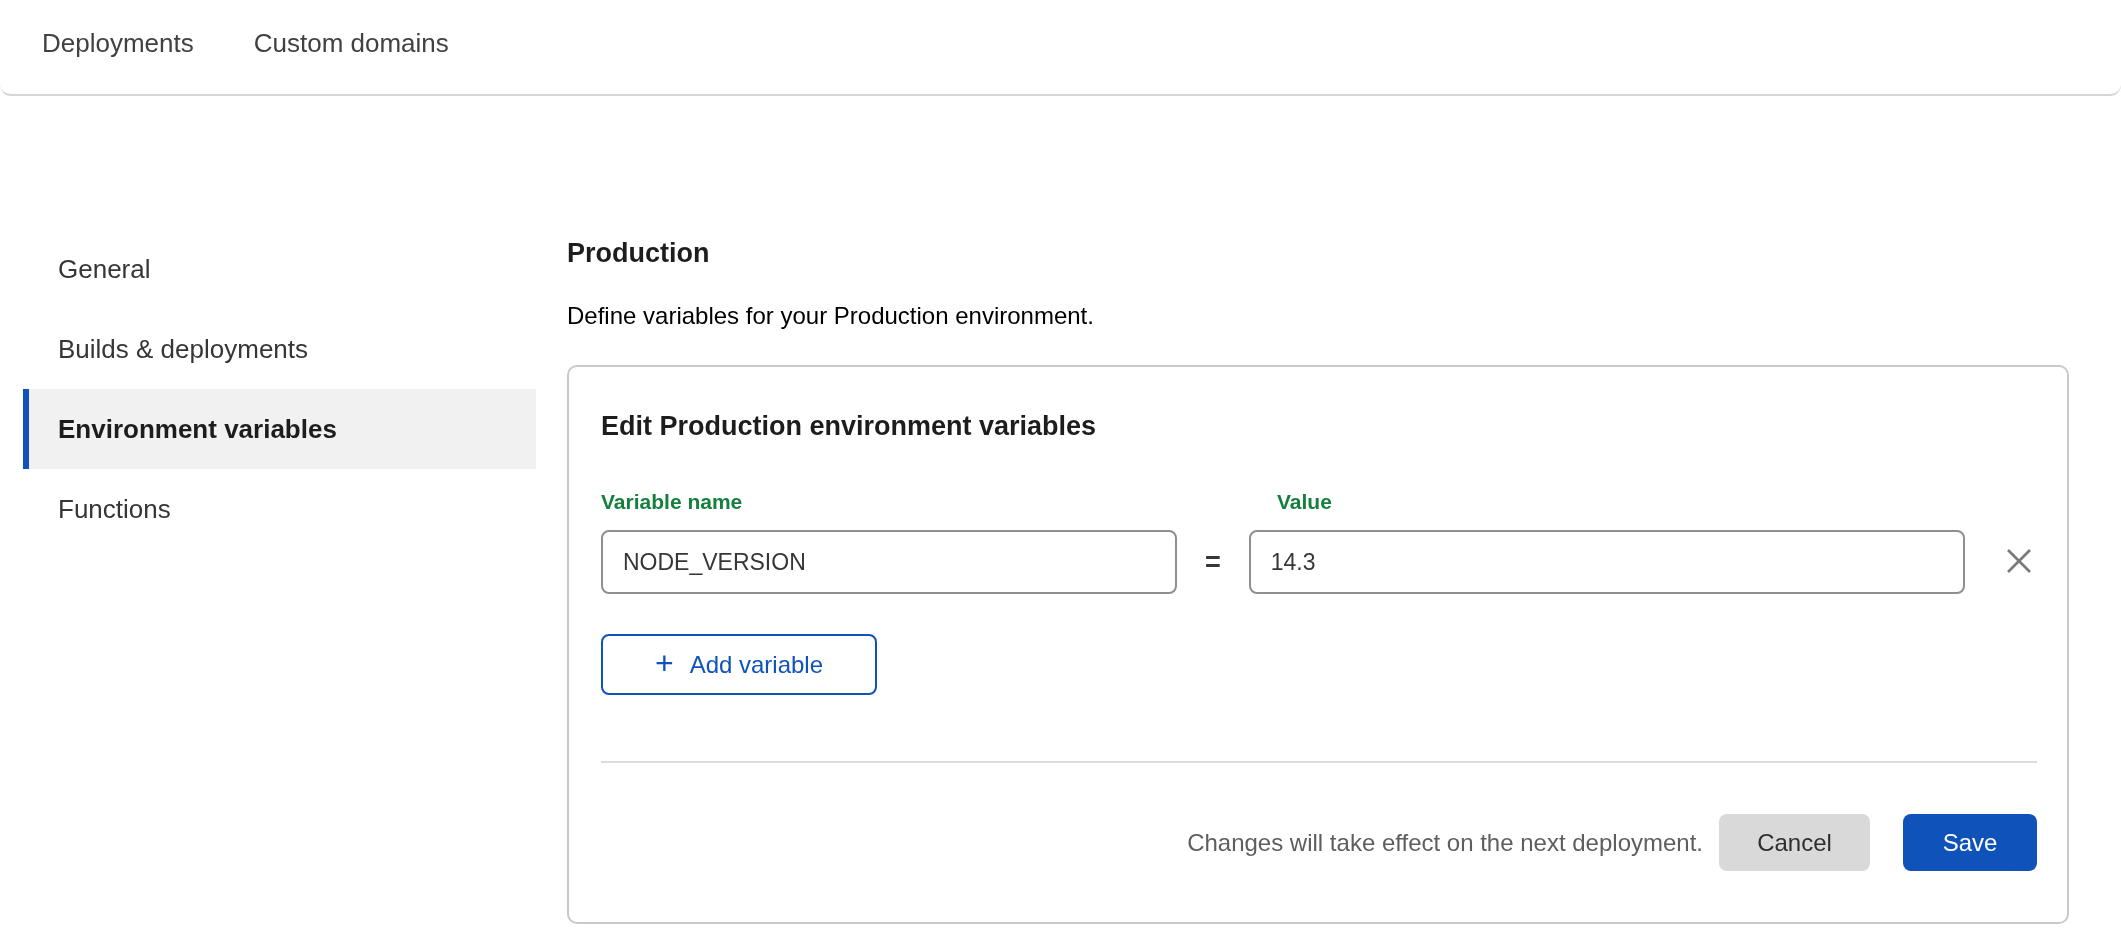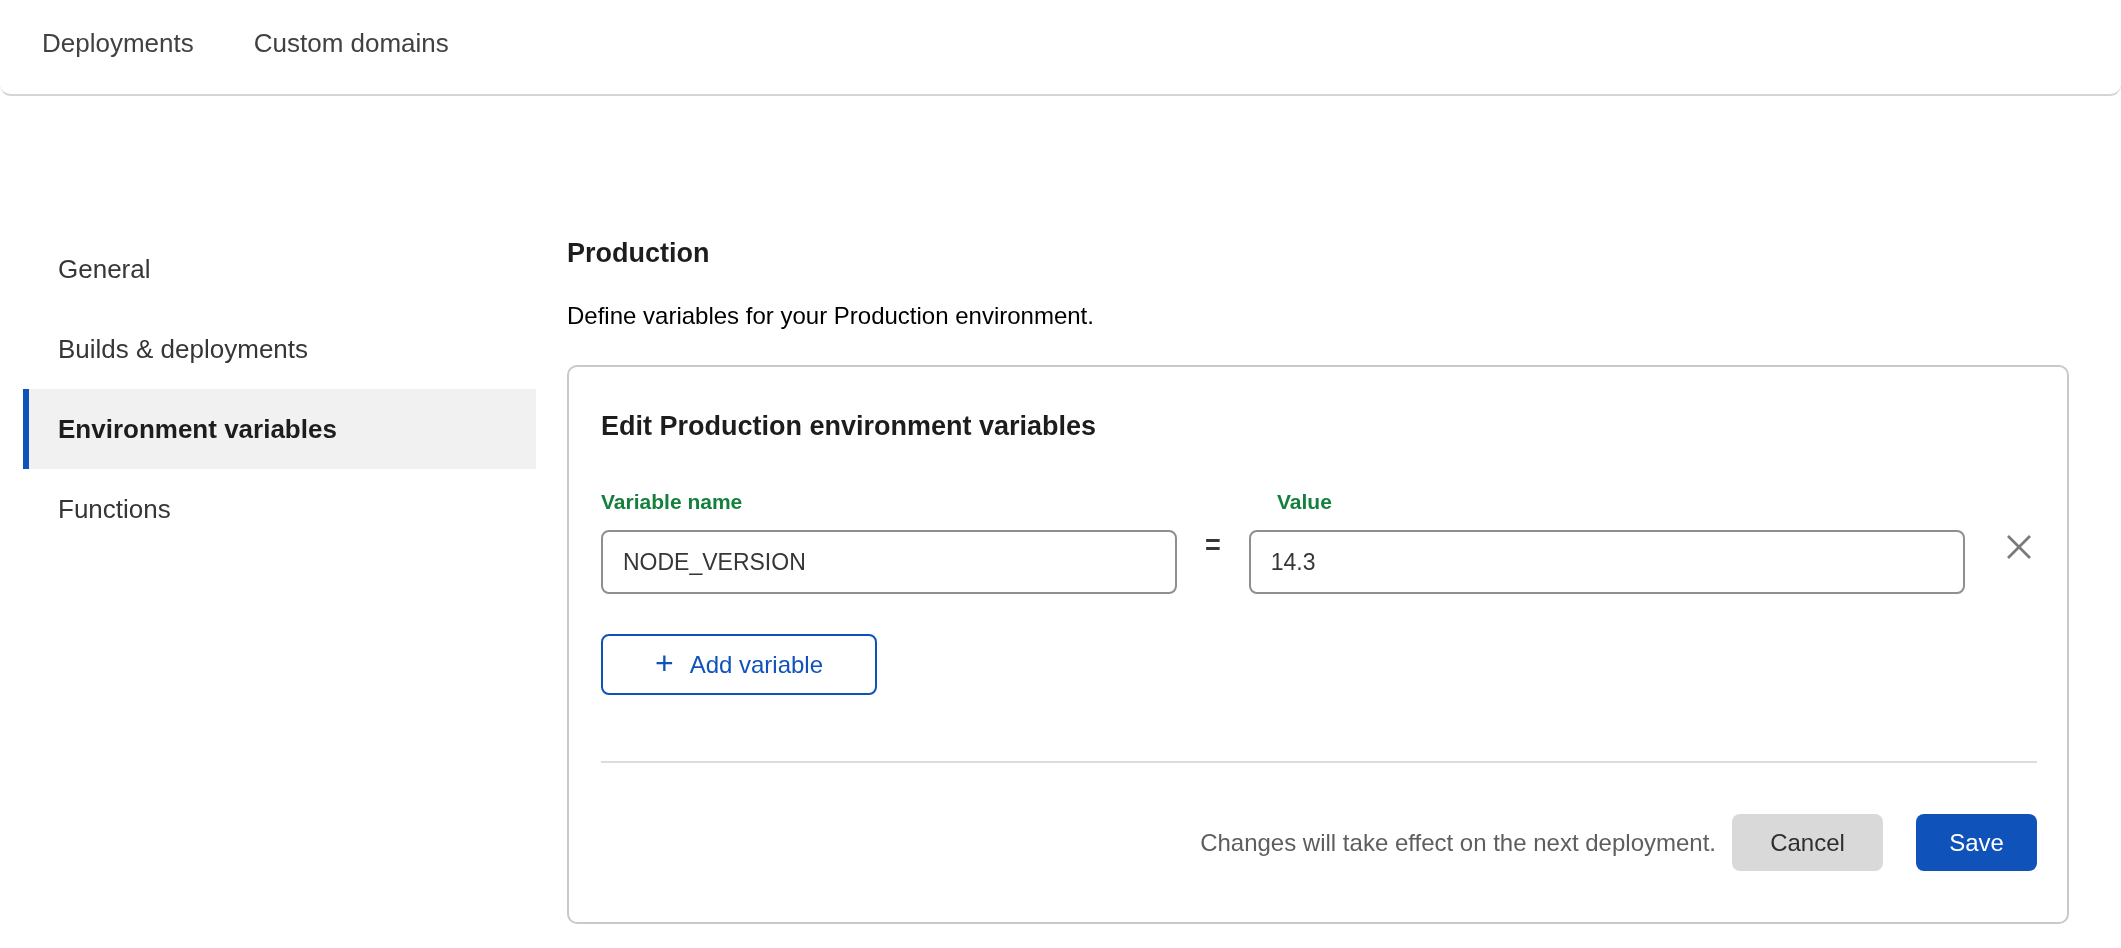--- a/index.html
+++ b/index.html
@@ -106,20 +106,21 @@
     top: 0;
     font-size: 21px;
     font-weight: 700;
     color: #15803d;
   }
   .field-label.name  { left: 0; }
   .field-label.value { left: 676px; }
 
   .var-row {
     display: flex;
+    align-items: center;
     margin-top: 14px;
   }
   .text-input {
     height: 64px;
     border: 2px solid #8f8f8f;
     border-radius: 8px;
     padding: 0 20px;
     font-size: 23px;
     font-family: "Liberation Sans", sans-serif;
     color: #363636;
@@ -201,21 +202,21 @@
     align-items: center;
     justify-content: center;
     margin-left: 16px;
   }
   .btn.cancel {
     width: 151px;
     background: #d9d9d9;
     color: #2e2e2e;
   }
   .btn.save {
-    width: 121px;
+    width: 134px;
     background: var(--accent);
     color: #ffffff;
   }
 
   :root { --accent: #0f53ba; }
 </style>
 </head>
 <body>
 
 <nav class="tabbar">

